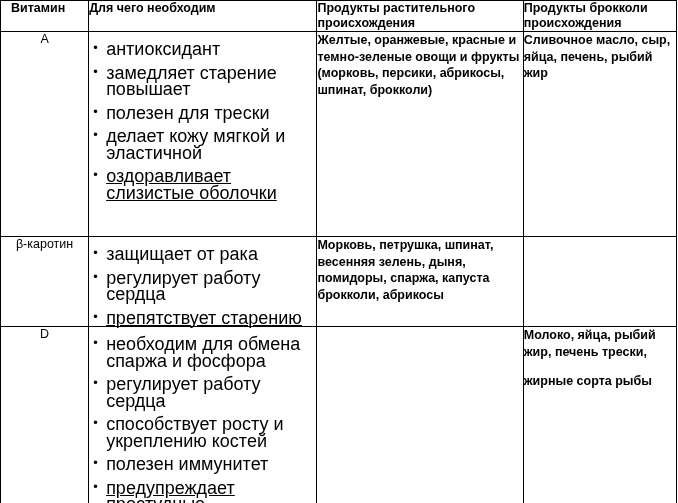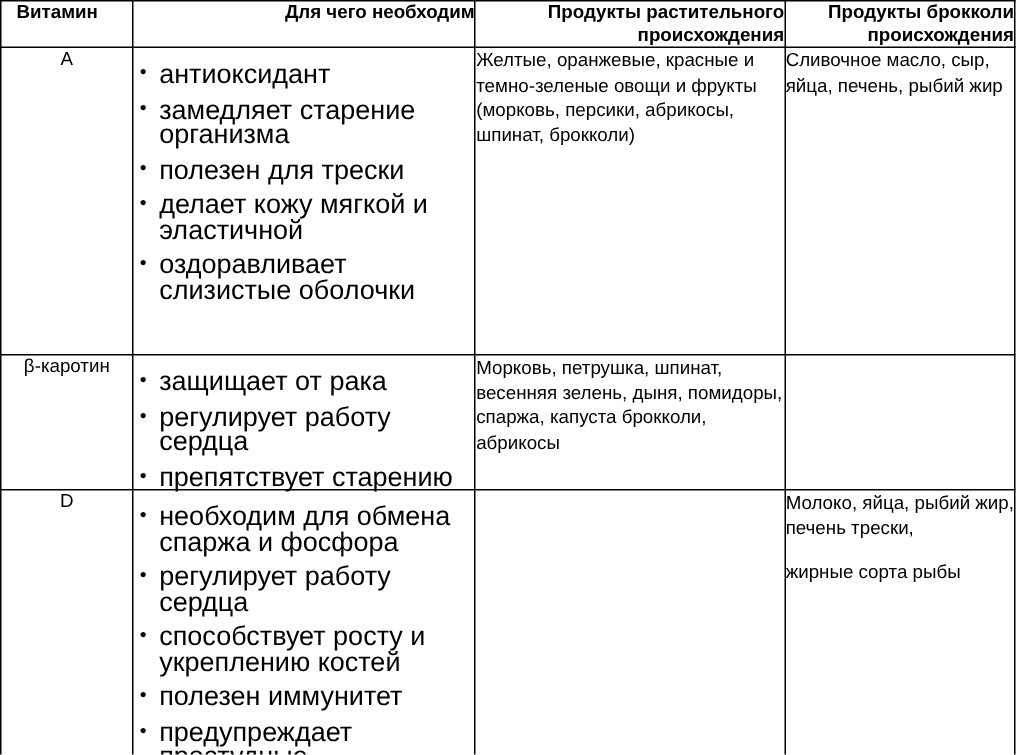--- a/index.html
+++ b/index.html
@@ -30,21 +30,21 @@
     border: 1px solid #000000;
     vertical-align: top;
     padding: 0;
   }
   col.c-name  { width: 88px; }
   col.c-why   { width: 228px; }
   col.c-plant { width: 206px; }
   col.c-animal{ width: 153px; }
 
   thead th {
-    text-align: right;
+    text-align: left;
     font-weight: bold;
     font-size: 12.5px;
     line-height: 15px;
     padding: 7px 4px 8px 4px;
     vertical-align: middle;
   }
   thead th.left-head {
     text-align: left;
     padding-left: 10px;
   }
@@ -53,34 +53,35 @@
     font-size: 12.5px;
     padding-top: 12px;
   }
   td.text-cell {
     font-size: 12.5px;
     line-height: 16.5px;
     padding: 11px 6px 8px 10px;
   }
   td.text-cell p {
     margin: 0;
+    font-weight: bold;
   }
   ul.bullets {
     margin: 9px 0 0 0;
     padding: 0 0 0 17px;
     list-style: none;
   }
   ul.bullets li {
     position: relative;
     font-size: 18px;
     line-height: 16.5px;
     margin-bottom: 7px;
     padding-left: 0;
   }
-  ul.bullets li:last-child { margin-bottom: 0; }
+  ul.bullets li:last-child { margin-bottom: 0; text-decoration: underline; }
   ul.bullets li::before {
     content: "•";
     position: absolute;
     left: -13px;
     top: -1px;
     font-size: 13px;
   }
   td.why-cell {
     padding: 6px 6px 8px 8px;
   }
@@ -108,21 +109,21 @@
         <th>Продукты брокколи происхождения</th>
       </tr>
     </thead>
     <tbody>
 
       <tr class="row-a">
         <td class="name-cell">A</td>
         <td class="text-cell why-cell">
           <ul class="bullets">
             <li>антиоксидант</li>
-            <li>замедляет старение организма</li>
+            <li>замедляет старение повышает</li>
             <li>полезен для трески</li>
             <li>делает кожу мягкой и эластичной</li>
             <li>оздоравливает слизистые оболочки</li>
           </ul>
         </td>
         <td class="text-cell">
           <p>Желтые, оранжевые, красные и темно-зеленые овощи и фрукты (морковь, персики, абрикосы, шпинат, брокколи)</p>
         </td>
         <td class="text-cell">
           <p>Сливочное масло, сыр, яйца, печень, рыбий жир</p>

